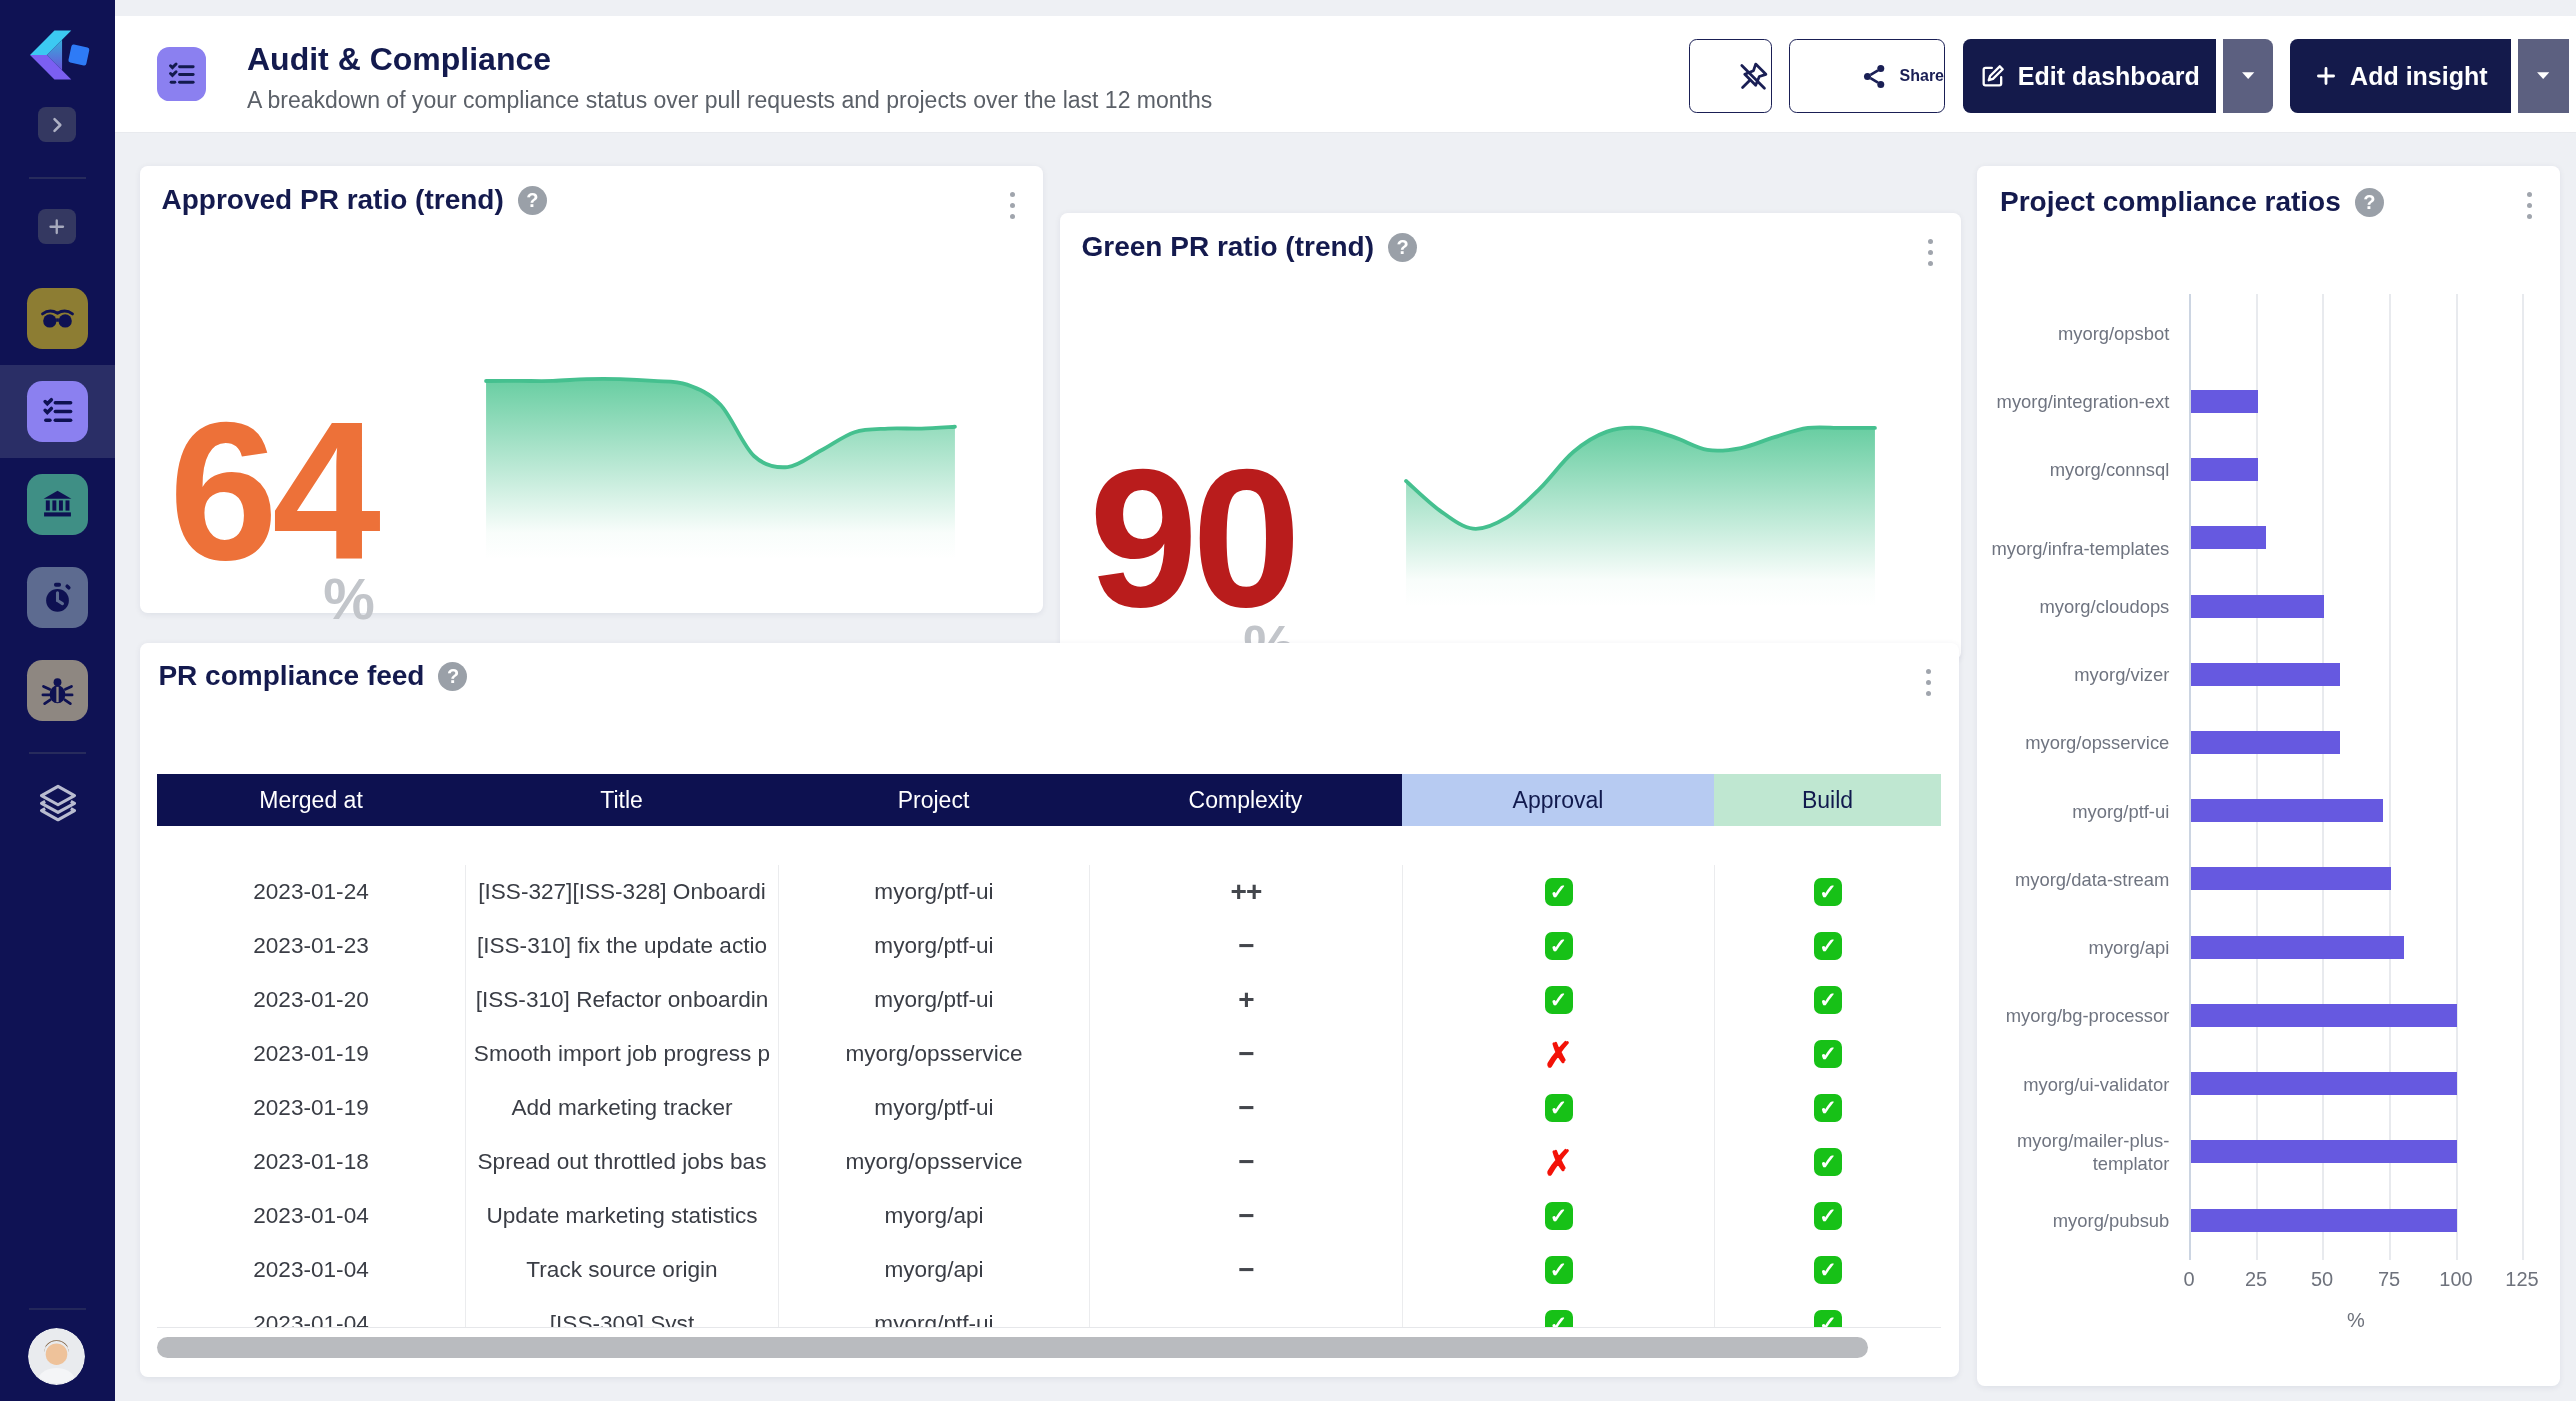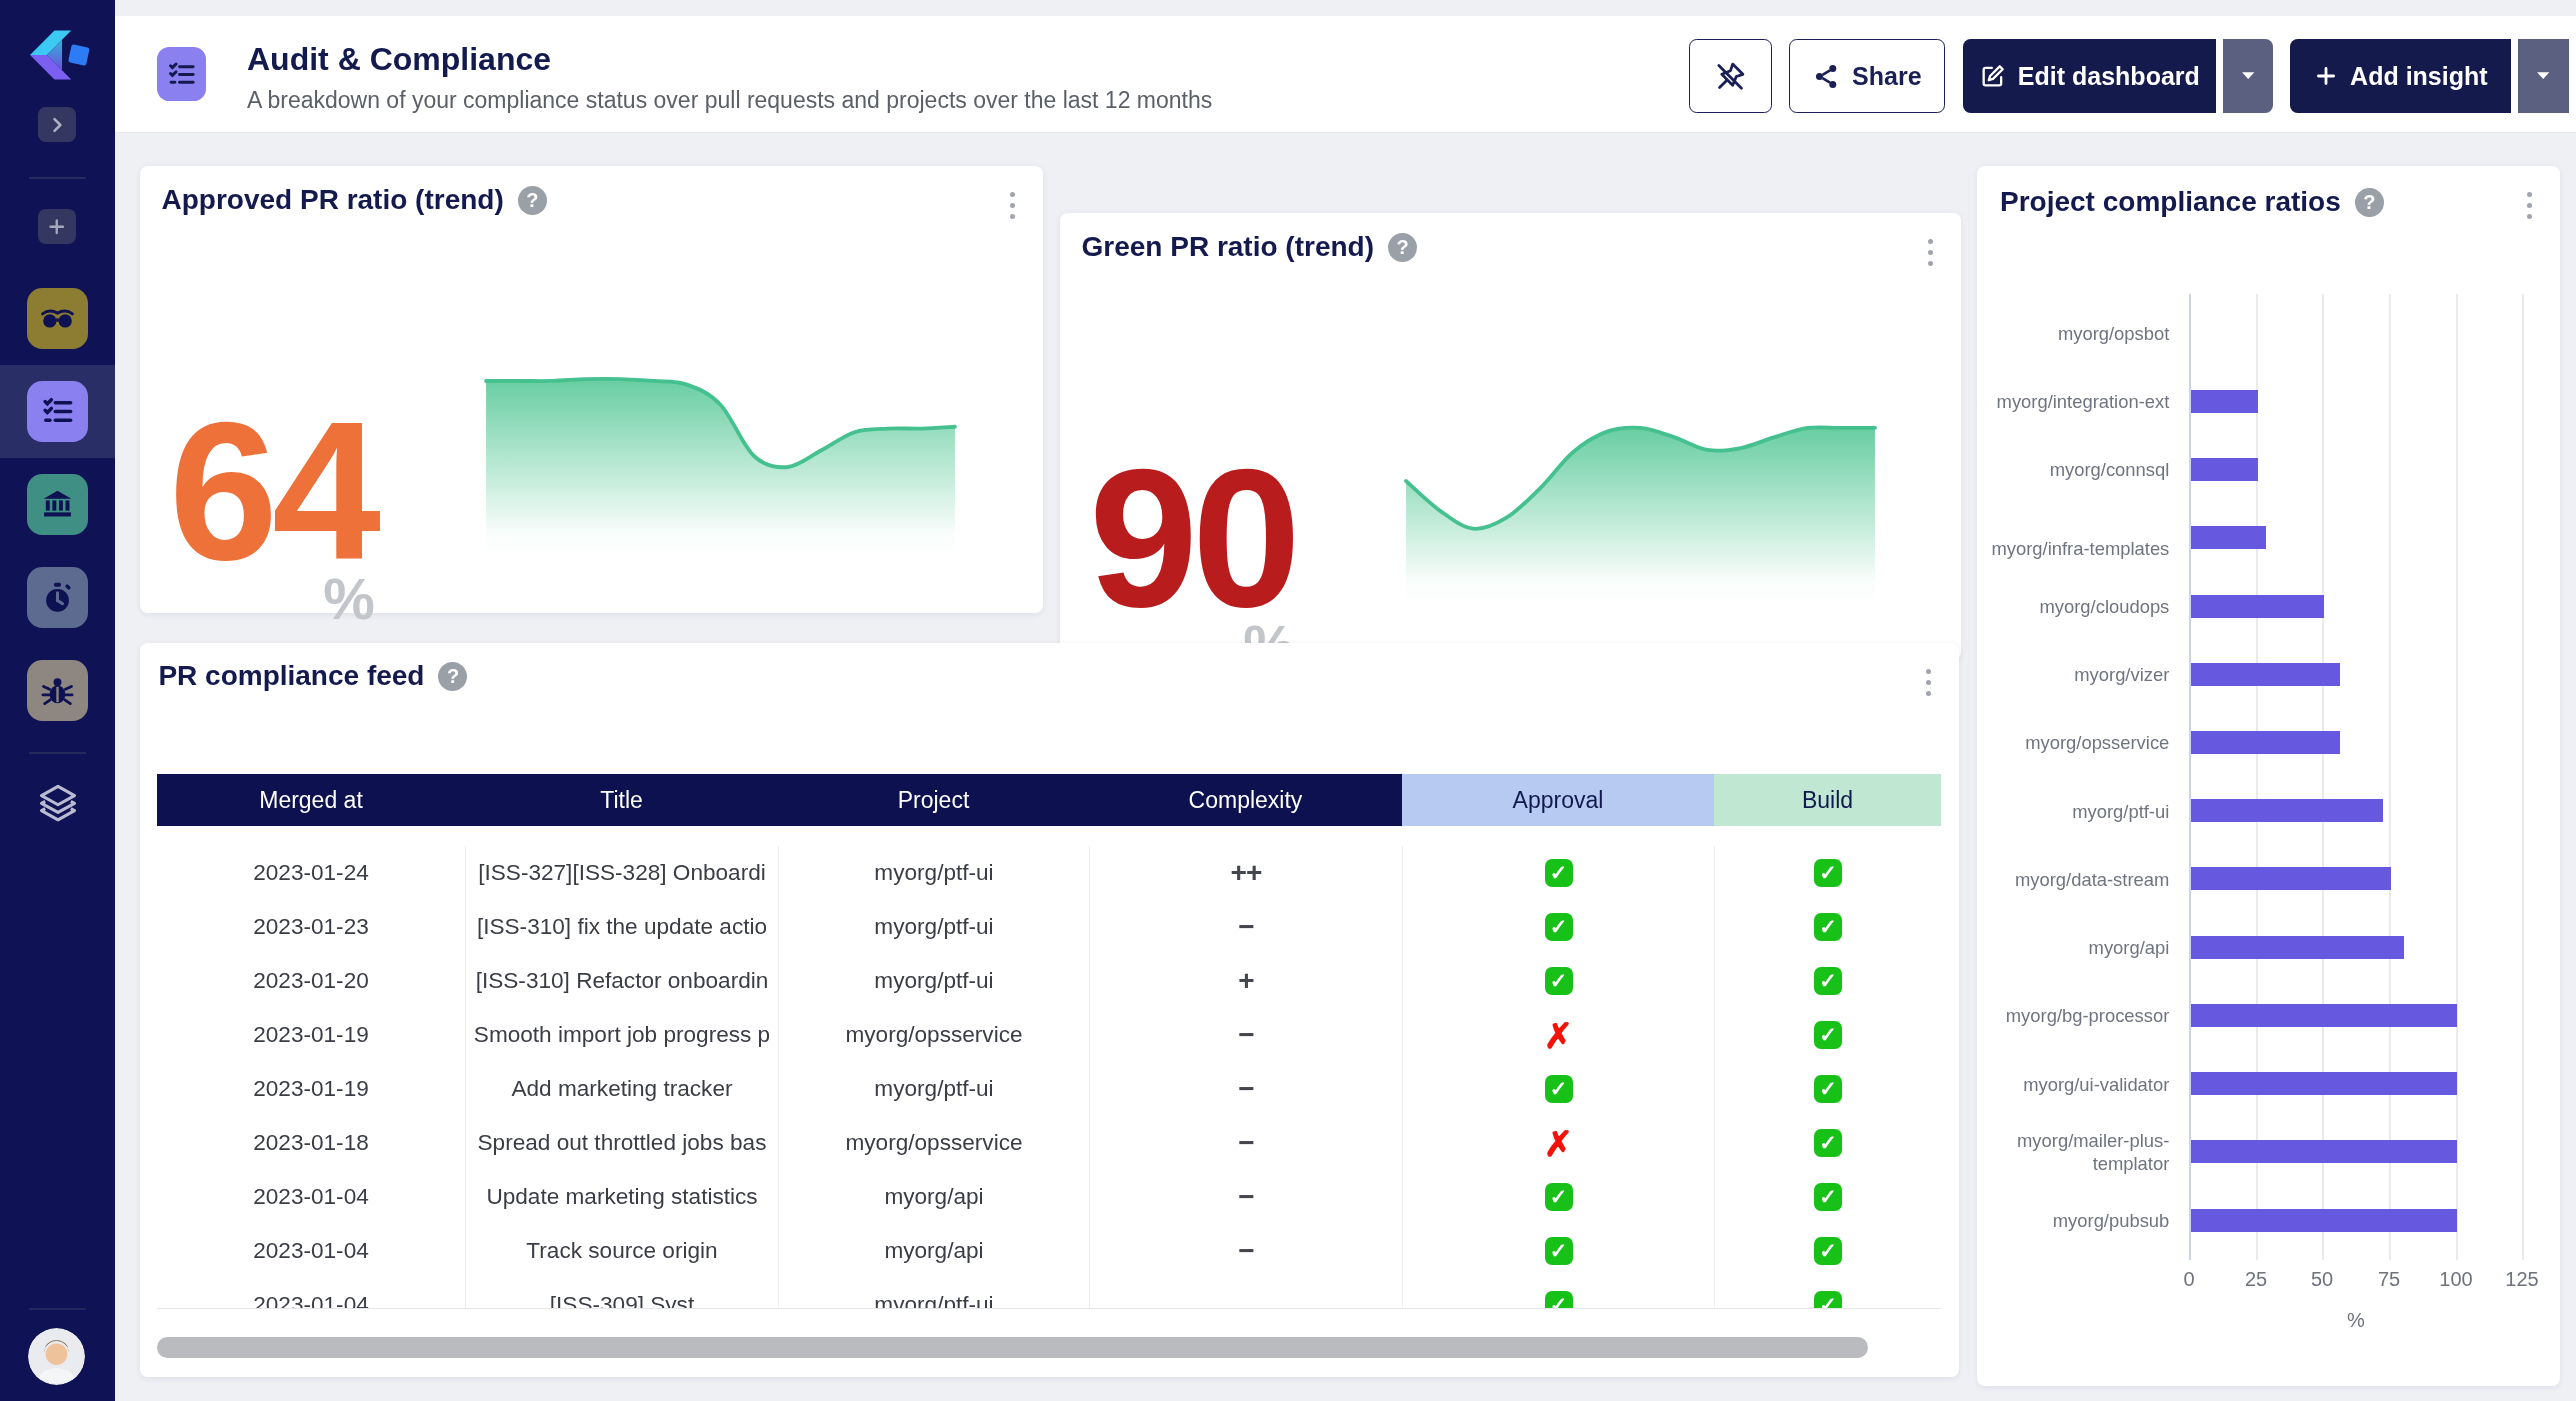--- a/index.html
+++ b/index.html
@@ -19,22 +19,22 @@
   .layers-btn { position:absolute; left:35px; top:779px; width:46px; height:46px; display:flex; align-items:center; justify-content:center; cursor:pointer; }
   .avatar { position:absolute; left:28px; top:1328px; width:57px; height:57px; border-radius:50%; overflow:hidden; cursor:pointer; }
 
   
   .topbar { position:absolute; left:115px; top:0; width:2461px; height:117px; background:#ffffff; border-bottom:0.8px solid #e8eaee;margin-top:16px; }
   .hdr-icon-tile { position:absolute; left:42px; top:31px; width:49px; height:54px; border-radius:12.3px; background:#8b80f0;
                    display:flex; align-items:center; justify-content:center; }
   .hdr-title { position:absolute; left:132px; top:24.5px; font-size:32px; font-weight:bold; color:#131a4e; }
   .hdr-sub   { position:absolute; left:132px; top:71px; font-size:23px; color:#5b6068; }
   .hdr-btn { position:absolute; top:23px; height:74px; background:#fff; border:1.9px solid #1a1f55; border-radius:7.7px;
-             display:flex; align-items:center; justify-content:center; gap:10.7px; cursor:pointer;
-             font-size:25px; font-weight:bold; color:#1a1f55; }
+             display:flex; align-items:center; justify-content:flex-end; gap:10.7px; cursor:pointer;
+             font-size:16px; font-weight:bold; color:#1a1f55; }
   .split-btn { position:absolute; top:23px; height:74px; border-radius:7.7px; overflow:hidden; display:flex; cursor:pointer;gap:7px; }
   .split-main { background:#141a4b; color:#fff; display:flex; align-items:center; justify-content:center; gap:10.7px;
                 font-size:25px; font-weight:bold; height:100%; }
   .split-caret { width:51px; background:#5c6080; display:flex; align-items:center; justify-content:center; height:100%; }
 
   
   .card { position:absolute; background:#fff; border-radius:7.7px; box-shadow:0 1.5px 6.1px rgba(20,26,75,.07); }
   .card-title { position:absolute; left:21.5px; top:18.4px; font-size:28px; font-weight:bold; color:#141a4e; display:flex; align-items:center; gap:14px; white-space:nowrap; }
   .help { width:29px; height:29px; border-radius:50%; background:#9aa0a8; color:#fff; font-size:20px; font-weight:bold;
           display:inline-flex; align-items:center; justify-content:center; flex:none; }
@@ -55,21 +55,21 @@
   .bar { position:absolute; height:23px; background:#6659e0; }
   .tick { position:absolute; transform:translateX(-50%); font-size:20px; color:#6e727c; }
   .xlabel { position:absolute; transform:translateX(-50%); font-size:20px; color:#6e727c; }
 
   
   .feed-table { position:absolute; left:17px; top:131px; width:1784px; }
   .t-head { display:grid; grid-template-columns:308px 313px 311px 313px 312px 227px; height:52px; }
   .t-head .cell { display:flex; align-items:center; justify-content:center; background:#0d1150; color:#fff; font-size:23px; }
   .t-head .cell.approval { background:#b7cbf2; color:#111a4e; }
   .t-head .cell.build { background:#bfe7d1; color:#111a4e; }
-  .t-body { height:483px; padding-top:20px; overflow:hidden; border-bottom:1.5px solid #e6e7ea; }
+  .t-body { height:483px; padding-top:20px; overflow:hidden; border-bottom:1.5px solid #e6e7ea;margin-top:19px; }
   .t-row { display:grid; grid-template-columns:308px 313px 311px 313px 312px 227px; height:54px; }
   .t-row .cell { display:flex; align-items:center; justify-content:center; font-size:22.6px; color:#3a3d45;
                  border-left:1.5px solid #ebecee; overflow:hidden; white-space:nowrap; }
   .t-row .cell:first-child { border-left:none; }
   .sym { font-size:28px; font-weight:bold; color:#43464c; letter-spacing:-0.8px; }
   .chk { width:28px; height:28px; border-radius:7px; background:#17c117; color:#fff; font-size:21px; font-weight:bold;
          display:flex; align-items:center; justify-content:center; }
   .xmark { color:#f31208; font-size:35px; font-weight:bold; line-height:1; }
   .hscroll { position:absolute; left:17px; top:694px; width:1711px; height:21px; border-radius:10.7px; background:#b9bbbf; cursor:pointer; }
 </style>

